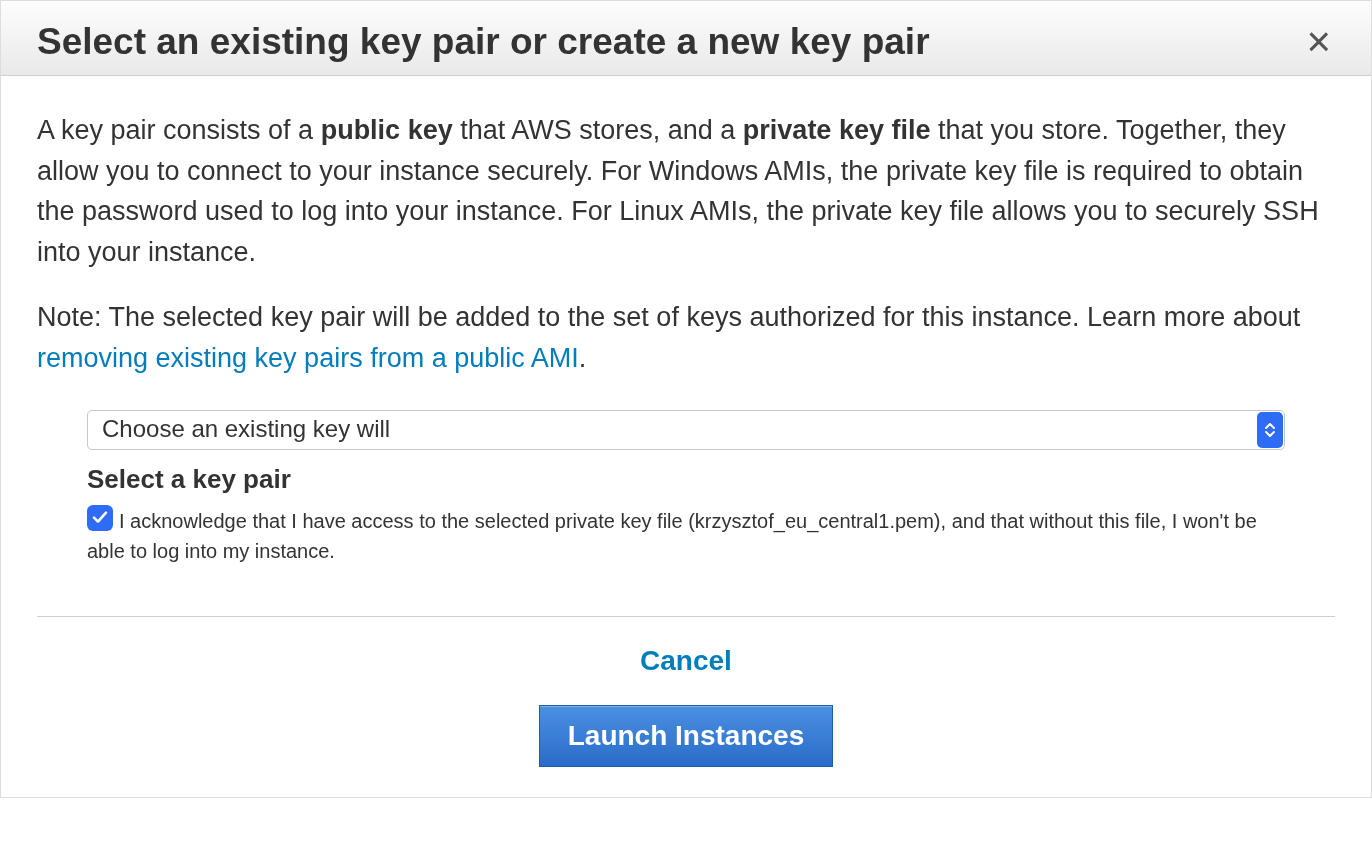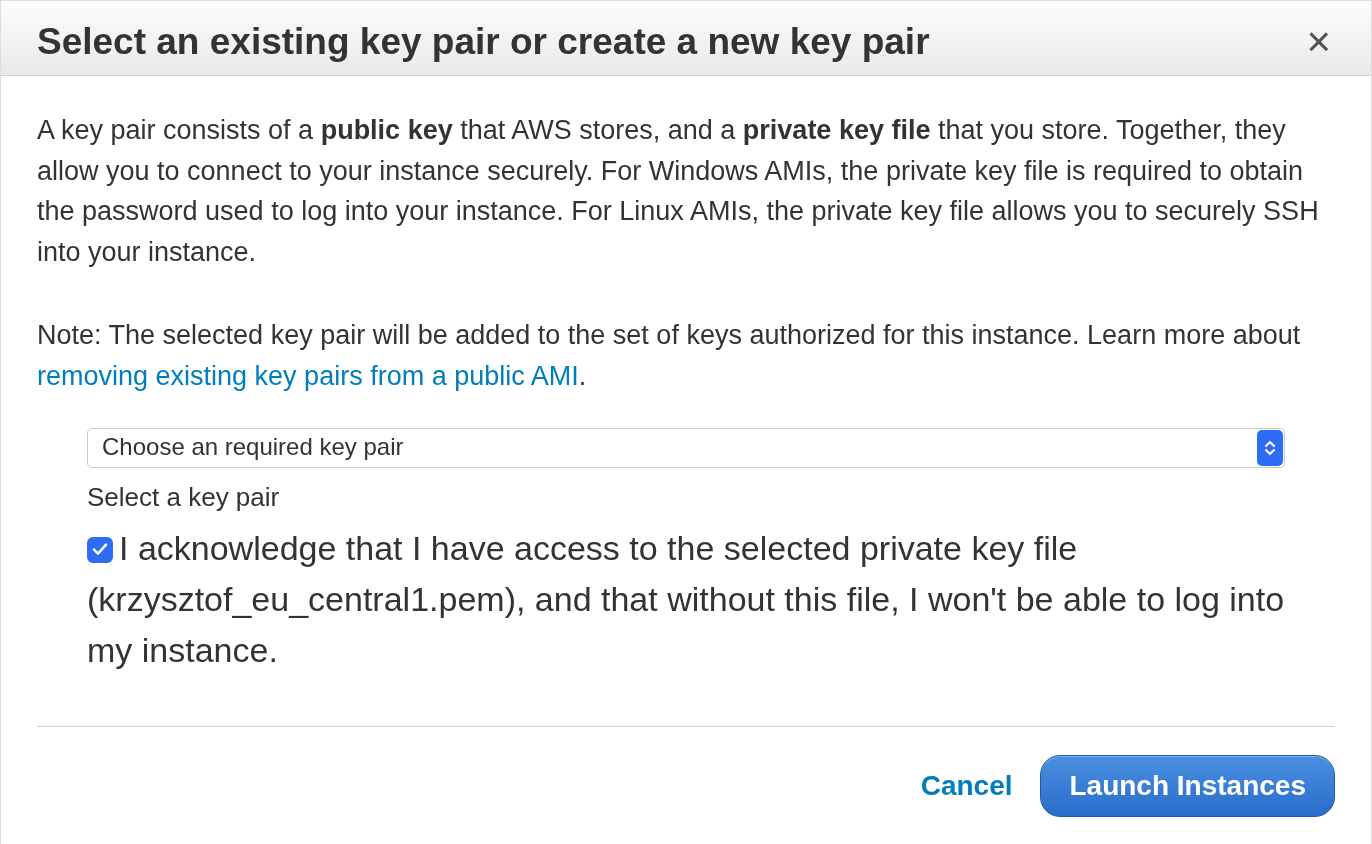--- a/index.html
+++ b/index.html
@@ -50,21 +50,21 @@
       color: #333333;
     }
     .description b {
       font-weight: 700;
       text-align: right;
     }
     .note {
       font-size: 27px;
       line-height: 1.5;
       color: #333333;
-      margin-top: 43px;
+      margin-top: 25px;
     }
     .note a {
       color: #007dbc;
       text-decoration: none;
     }
     .form-block {
       margin: 32px 0 0 50px;
       padding-right: 50px;
     }
     .select-wrap {
@@ -100,27 +100,27 @@
       flex-direction: column;
       align-items: center;
       justify-content: center;
       pointer-events: none;
     }
     .select-stepper svg {
       display: block;
     }
     .field-label {
       font-size: 26px;
-      font-weight: 400;
+      font-weight: 700;
       color: #333333;
       margin-bottom: 10px;
       display: block;
     }
     .ack-row {
-      font-size: 34px;
+      font-size: 20px;
       line-height: 1.5;
       color: #333333;
     }
     .ack-check {
       display: inline-block;
       width: 26px;
       height: 26px;
       background: #2e6cf6;
       border-radius: 6px;
       vertical-align: -3px;
@@ -135,36 +135,37 @@
       transform: translate(-50%, -52%);
     }
     .modal-footer {
       border-top: 1px solid #d0d0d0;
       margin: 30px 36px 0 36px;
       padding: 28px 0 30px 0;
       display: flex;
       justify-content: flex-end;
       align-items: center;
       gap: 28px;
+      flex-direction: column;
     }
     .cancel-link {
       color: #007dbc;
       font-size: 28px;
       font-weight: 700;
       background: none;
       border: none;
       cursor: pointer;
     }
     .launch-btn {
       background: linear-gradient(to bottom, #4a90e2, #2a6cc9);
       color: #ffffff;
       font-size: 28px;
       font-weight: 700;
       border: 1px solid #1f5ba8;
-      border-radius: 20px;
+      border-radius: 0;
       padding: 14px 28px;
       cursor: pointer;
       box-shadow: 0 1px 0 rgba(255,255,255,0.3) inset;
     }
   </style>
 </head>
 <body>
 
 <div class="modal">
 
@@ -180,21 +181,21 @@
     </p>
 
     <p class="note">
       <span>Note: The selected key pair will be added to the set of keys authorized for this instance. Learn more about </span>
       <a href="#">removing existing key pairs from a public AMI</a><span>.</span>
     </p>
 
     <div class="form-block">
 
       <div class="select-wrap">
-        <div class="select-field">Choose an required key pair</div>
+        <div class="select-field">Choose an existing key will</div>
         <div class="select-stepper">
           <svg width="12" height="16" viewBox="0 0 12 16">
               <path d="M2 6 L6 2 L10 6" stroke="#ffffff" stroke-width="2" fill="none" stroke-linecap="round" stroke-linejoin="round"></path>
               <path d="M2 10 L6 14 L10 10" stroke="#ffffff" stroke-width="2" fill="none" stroke-linecap="round" stroke-linejoin="round"></path>
             </svg>
         </div>
       </div>
 
       <label class="field-label">Select a key pair</label>
 

